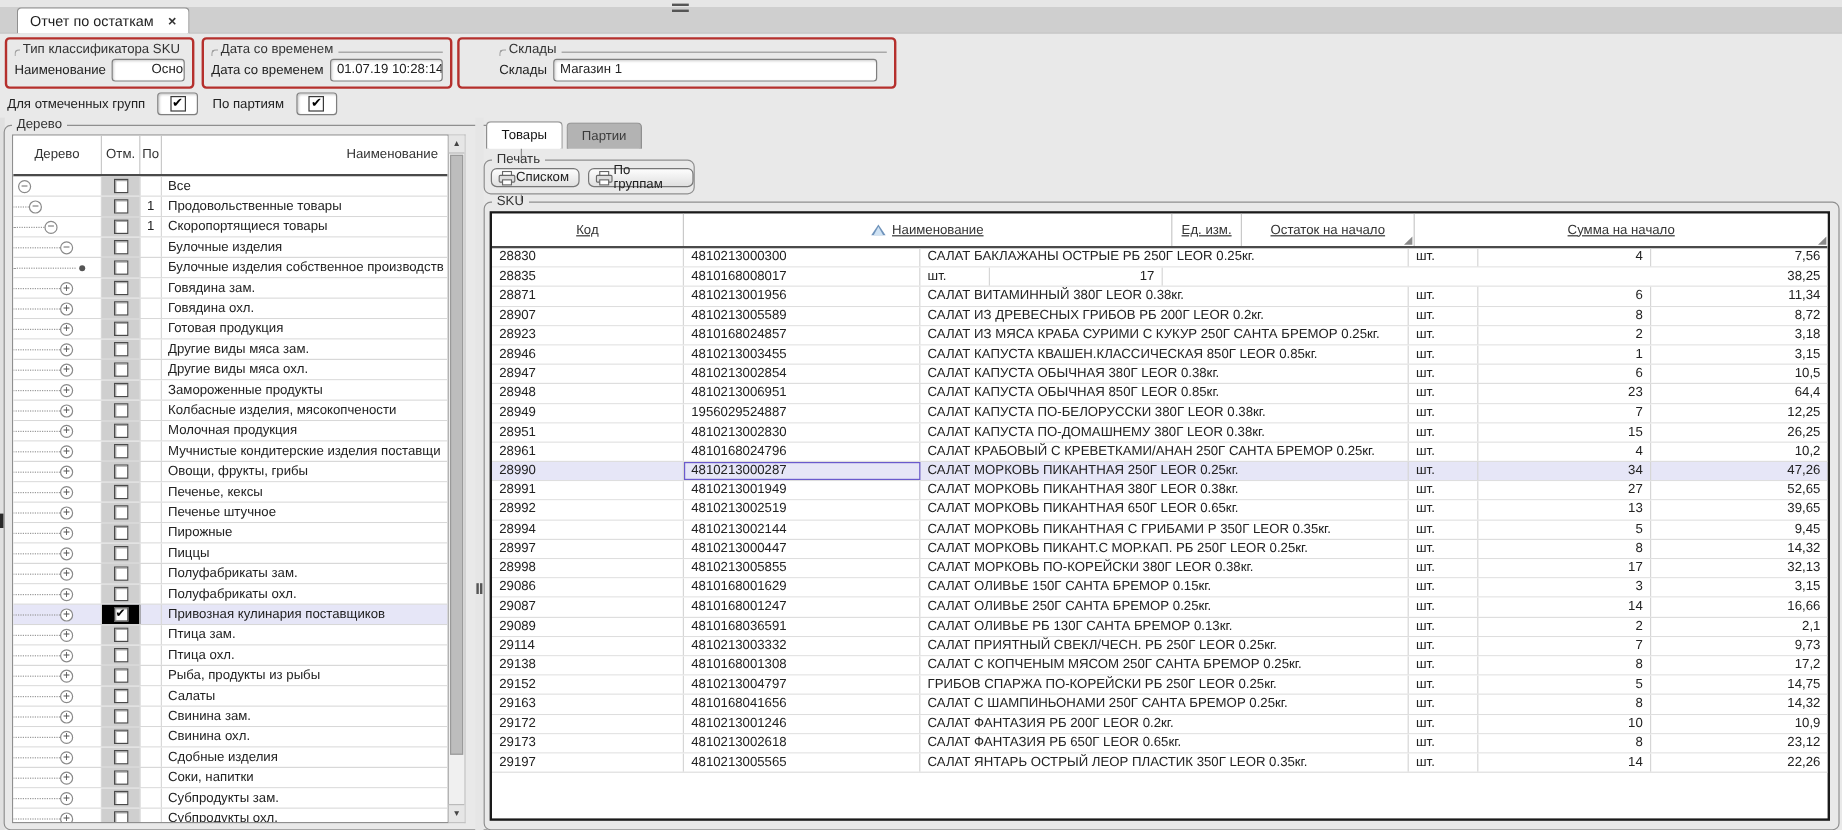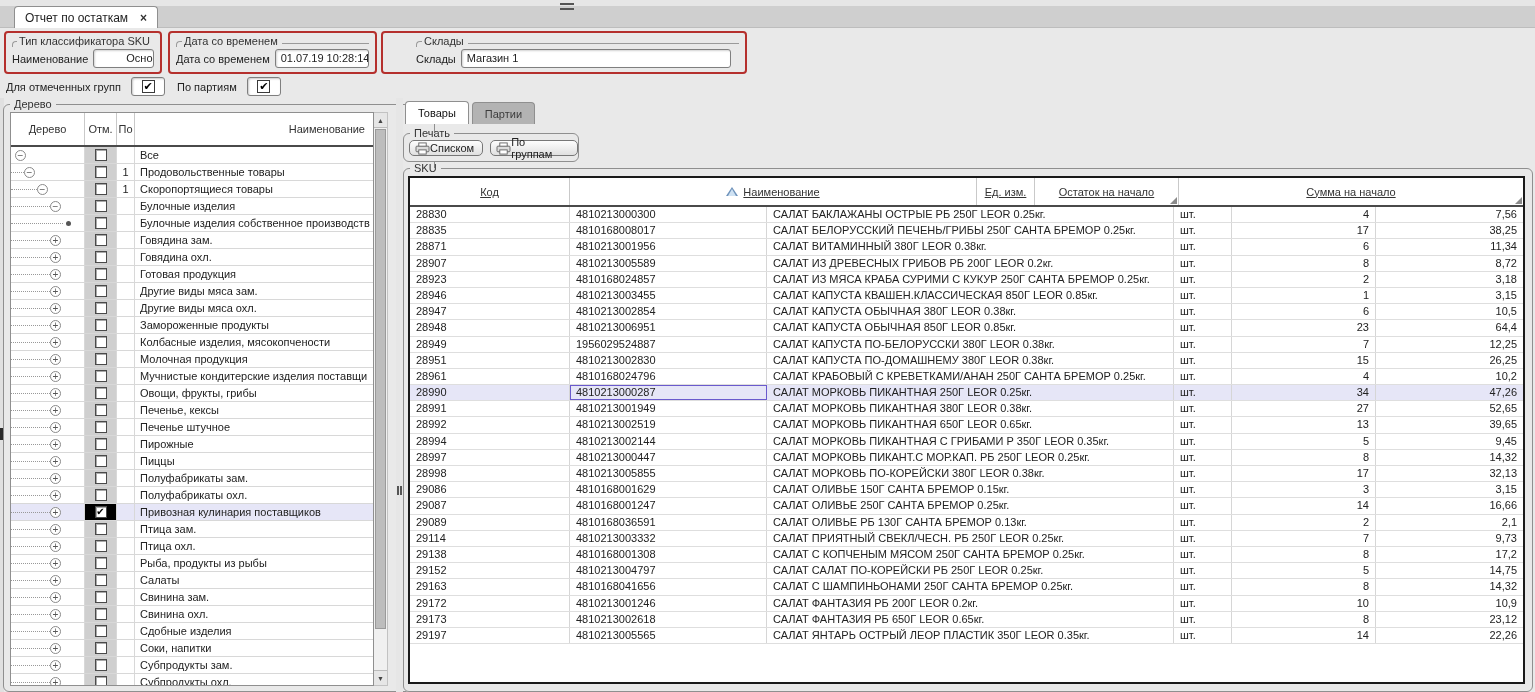--- a/index.html
+++ b/index.html
@@ -601,21 +601,20 @@
             <div class="sc c0">28830</div>
             <div class="sc c1">4810213000300</div>
             <div class="sc c2">САЛАТ БАКЛАЖАНЫ ОСТРЫЕ РБ 250Г LEOR 0.25кг.</div>
             <div class="sc c3">шт.</div>
             <div class="sc c4 num">4</div>
             <div class="sc c5 num">7,56</div>
           </div>
           <div class="sku-row">
             <div class="sc c0">28835</div>
             <div class="sc c1">4810168008017</div>
-            <div class="sc c2">САЛАТ БЕЛОРУССКИЙ ПЕЧЕНЬ/ГРИБЫ 250Г САНТА БРЕМОР 0.25кг.</div>
             <div class="sc c3">шт.</div>
             <div class="sc c4 num">17</div>
             <div class="sc c5 num">38,25</div>
           </div>
           <div class="sku-row">
             <div class="sc c0">28871</div>
             <div class="sc c1">4810213001956</div>
             <div class="sc c2">САЛАТ ВИТАМИННЫЙ 380Г LEOR 0.38кг.</div>
             <div class="sc c3">шт.</div>
             <div class="sc c4 num">6</div>
@@ -769,21 +768,21 @@
             <div class="sc c0">29138</div>
             <div class="sc c1">4810168001308</div>
             <div class="sc c2">САЛАТ С КОПЧЕНЫМ МЯСОМ 250Г САНТА БРЕМОР 0.25кг.</div>
             <div class="sc c3">шт.</div>
             <div class="sc c4 num">8</div>
             <div class="sc c5 num">17,2</div>
           </div>
           <div class="sku-row">
             <div class="sc c0">29152</div>
             <div class="sc c1">4810213004797</div>
-            <div class="sc c2">САЛАТ САЛАТ ПО-КОРЕЙСКИ РБ 250Г LEOR 0.25кг.</div>
+            <div class="sc c2">ГРИБОВ СПАРЖА ПО-КОРЕЙСКИ РБ 250Г LEOR 0.25кг.</div>
             <div class="sc c3">шт.</div>
             <div class="sc c4 num">5</div>
             <div class="sc c5 num">14,75</div>
           </div>
           <div class="sku-row">
             <div class="sc c0">29163</div>
             <div class="sc c1">4810168041656</div>
             <div class="sc c2">САЛАТ С ШАМПИНЬОНАМИ 250Г САНТА БРЕМОР 0.25кг.</div>
             <div class="sc c3">шт.</div>
             <div class="sc c4 num">8</div>

